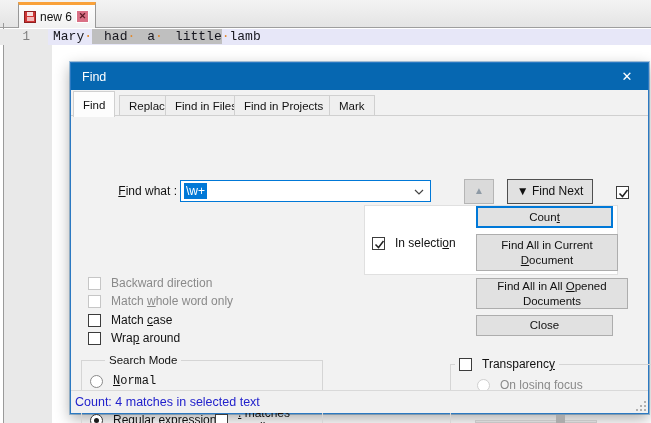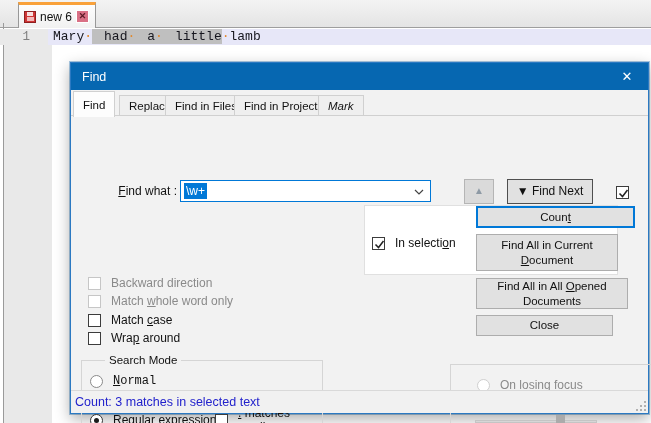--- a/index.html
+++ b/index.html
@@ -58,21 +58,21 @@
            border:1px solid #0078d7; display:flex; align-items:center; padding-left:3px; }
   .combo-val { background:#0078d7; color:#fff; font-size:12px; padding:1px 2px; }
   .combo-arrow { position:absolute; right:6px; top:6px; width:10px; height:10px; }
 
   .btn { position:absolute; background:#e1e1e1; border:1px solid #adadad; display:flex;
          flex-direction:column; align-items:center; justify-content:center;
          font-size:11.5px; color:#111; text-align:center; line-height:1.25; }
   .btn-up { left:393px; top:63px; width:30px; height:25px; background:#dadada; border-color:#b5b5b5;
             color:#8e9aa5; font-size:10px; }
   .btn-findnext { left:436px; top:63px; width:86px; height:25px; border-color:#4f4f4f; font-size:12px; }
-  .btn-count { left:405px; top:90px; width:159px; height:22px; border:2px solid #0078d7;text-align:center; }
+  .btn-count { left:405px; top:90px; width:137px; height:22px; border:2px solid #0078d7;text-align:center; }
   .btn-fa-current { left:405px; top:118px; width:142px; height:37px; }
   .btn-fa-opened  { left:405px; top:162px; width:152px; height:31px; }
   .btn-close-dlg  { left:405px; top:199px; width:137px; height:21px; }
 
   .panel { position:absolute; left:293px; top:89px; width:254px; height:70px; background:#fff;
            border:1px solid #e0e0e0; }
 
   .row { position:absolute; display:flex; align-items:center; gap:10px; height:14px; }
   .cb { position:relative; flex:0 0 13px; width:13px; height:13px; background:#fff;
         border:1px solid #3c3c3c; }
@@ -130,21 +130,21 @@
     <div class="titlebar">
       <span class="t">Find</span>
     </div>
     <div class="title-close">✕</div>
 
     <div class="tabstrip">
       <div class="dtab active" style="left:2px;">Find</div>
       <div class="dtab" style="left:48px;">Replace</div>
       <div class="dtab" style="left:94px;">Find in Files</div>
       <div class="dtab" style="left:163px;">Find in Projects</div>
-      <div class="dtab" style="left:247px;font-style:italic;">Mark</div>
+      <div class="dtab" style="left:258px;">Mark</div>
     </div>
 
     <div class="content">
 
       <div class="lbl-findwhat"><span class="mn">F</span><span>ind what :</span></div>
       <div class="combo">
         <span class="combo-val">\w+</span>
         <svg class="combo-arrow" viewBox="0 0 10 10">
             <polyline points="1,3 5,7 9,3" fill="none" stroke="#444" stroke-width="1.2"></polyline>
           </svg>
@@ -213,37 +213,41 @@
           <span class="radio selected"></span>
           <span><span>Re</span><span class="mn">g</span><span>ular expression</span></span>
         </div>
         <div class="row" style="left:133px; top:52px;">
           <span class="cb"></span>
           <span><span class="mn">.</span><span> matches newline</span></span>
         </div>
       </div>
 
       <div class="groupbox gb-trans">
+        <div class="row" style="left:4px; top:-8px; background:#f2f2f2; padding:0 4px; z-index:2;">
+          <span class="cb"></span>
+          <span><span>Transparenc</span><span class="mn">y</span></span>
+        </div>
         <div class="row" style="left:26px; top:13px;">
           <span class="radio disabled"></span>
           <span class="dis-text">On losing focus</span>
         </div>
         <div class="row" style="left:26px; top:32px;">
           <span class="radio disabled"></span>
           <span class="dis-text">Always</span>
         </div>
         <div class="slider-track">
           <div class="slider-thumb"></div>
         </div>
       </div>
 
     </div>
 
     <div class="statusbar">
-      <span class="status-text">Count: 3 matches in selected text</span>
+      <span class="status-text">Count: 4 matches in selected text</span>
       <div class="grip">
           <i></i>
           <i></i>
           <i></i>
           <i></i>
           <i></i>
           <i></i>
         </div>
     </div>
 

